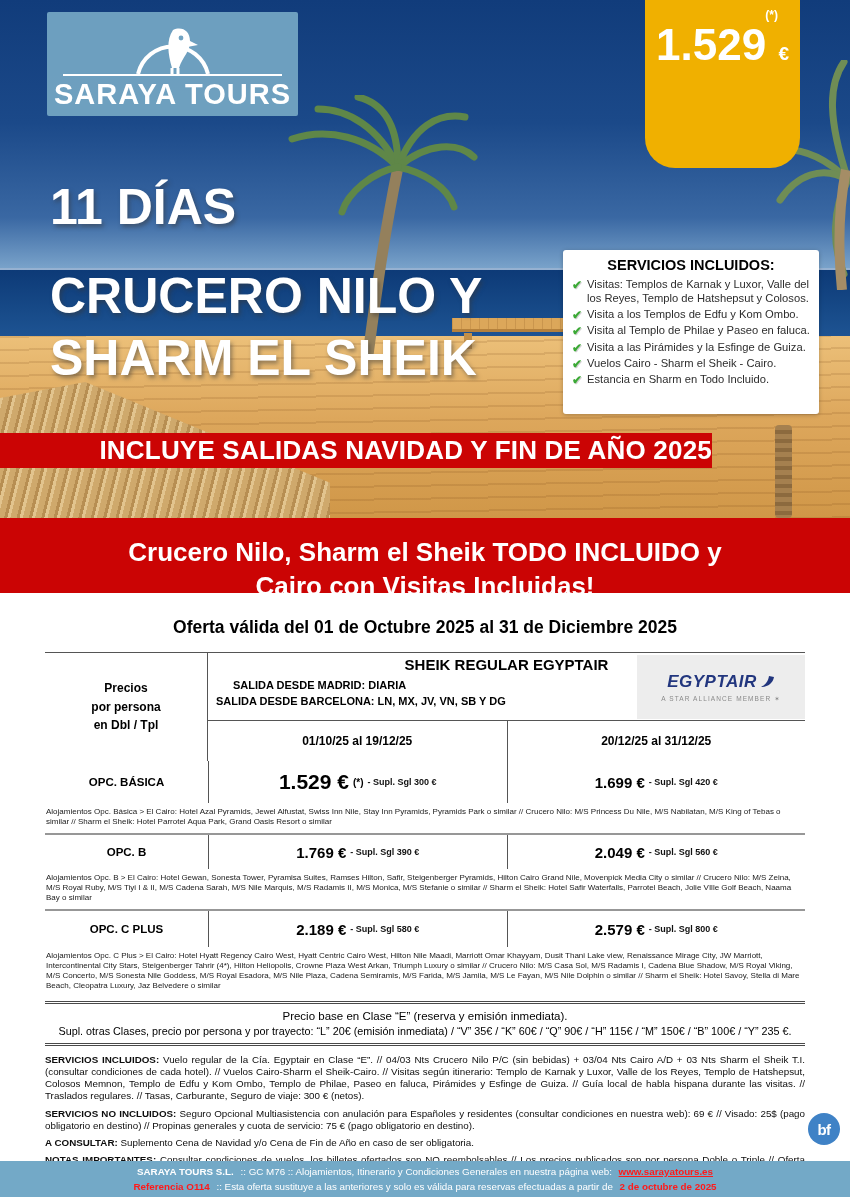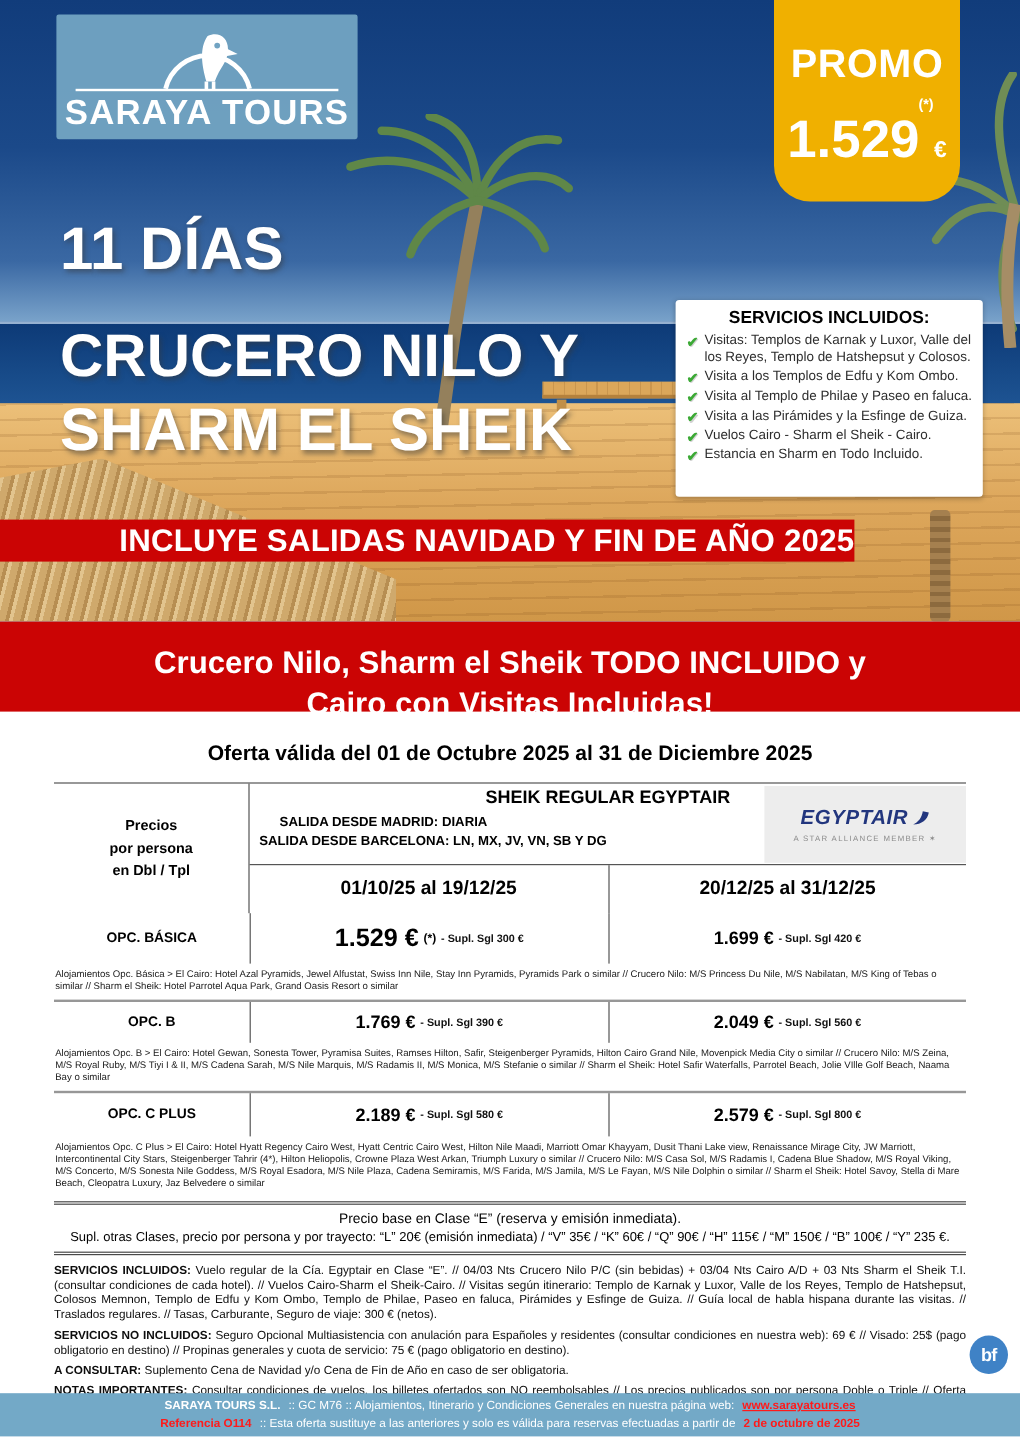--- a/index.html
+++ b/index.html
@@ -75,21 +75,21 @@
   .th-main { position:relative; height:68px; border-bottom:1px solid #555; }
   .th-title { position:absolute; left:0; right:0; top:3px; text-align:center; font-size:15px; font-weight:bold; }
   .th-salida1 { position:absolute; left:25px; top:26px; font-size:11px; font-weight:bold; }
   .th-salida2 { position:absolute; left:8px; top:42px; font-size:11px; font-weight:bold; }
   .airline { position:absolute; right:0; top:2px; width:168px; height:64px; background:#ededed;
              display:flex; flex-direction:column; align-items:center; justify-content:center; gap:3px; }
   .airline-name { color:#22367e; font-weight:bold; font-style:italic; font-size:17px; letter-spacing:.5px;
                   display:flex; align-items:center; gap:3px; }
   .airline-sub { color:#8a8a8a; font-size:6.5px; letter-spacing:1.1px; }
   .periods { display:grid; grid-template-columns:1fr 1fr; height:40px; }
-  .period { display:flex; align-items:center; justify-content:center; font-weight:bold; font-size:16px; }
+  .period { display:flex; align-items:center; justify-content:center; font-weight:bold; font-size:12px; }
   .period + .period { border-left:1px solid #555; }
 
   .orow { display:grid; grid-template-columns:163px 298.5px 298.5px; align-items:center; }
   .orow .opt { text-align:center; font-size:11.5px; font-weight:bold; }
   .orow .pcell { text-align:center; border-left:1px solid #555; align-self:stretch;
                  display:flex; align-items:center; justify-content:center; gap:4px; }
   .row-basica { height:42px; } .row-b { height:34px; } .row-c { height:36px; }
   .p-big { font-size:21px; font-weight:bold; }
   .p-med { font-size:15px; font-weight:bold; }
   .p-star { font-size:10px; font-weight:bold; }
@@ -169,21 +169,20 @@
         <path d="M45,12 C54,8 62,13 62,23 C62,34 55,38 51,50 L44,50 C40,36 38,22 45,12 Z" fill="#fff"></path>
         <circle cx="53" cy="20" r="2.4" fill="#71a3c2"></circle>
         <path d="M60,22 L70,27 L59,29 Z" fill="#fff"></path>
         <path d="M44,50 L44,57 M50,50 L50,57" stroke="#fff" stroke-width="3"></path>
       </svg>
       <div class="brand-line"></div>
       <div class="brand-name">SARAYA TOURS</div>
     </div>
 
     <div class="promo">
-      <div class="promo-label">PROMO</div>
       <div class="promo-star">(*)</div>
       <div class="promo-price"><span>1.529</span> <span class="promo-cur">€</span></div>
     </div>
 
     <div class="hero-title ht1">11 DÍAS</div>
     <div class="hero-title ht2">CRUCERO NILO Y</div>
     <div class="hero-title ht3">SHARM EL SHEIK</div>
 
     <div class="svc-box">
       <div class="svc-title">SERVICIOS INCLUIDOS:</div>

